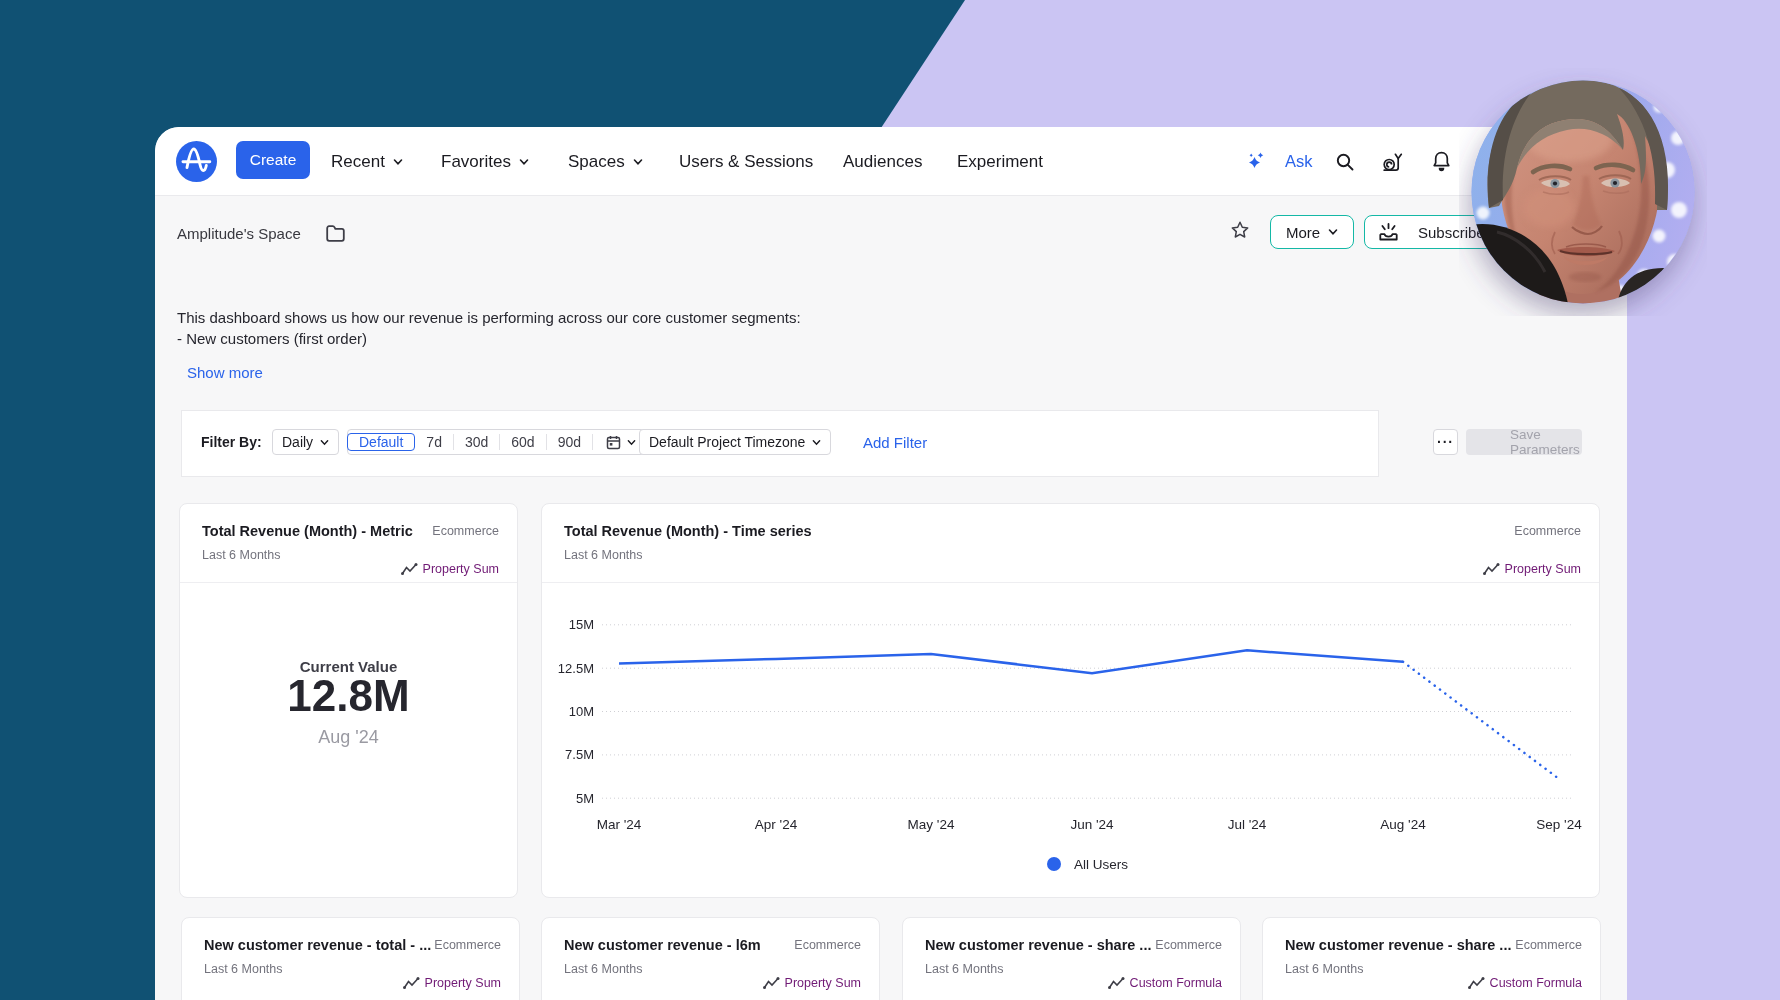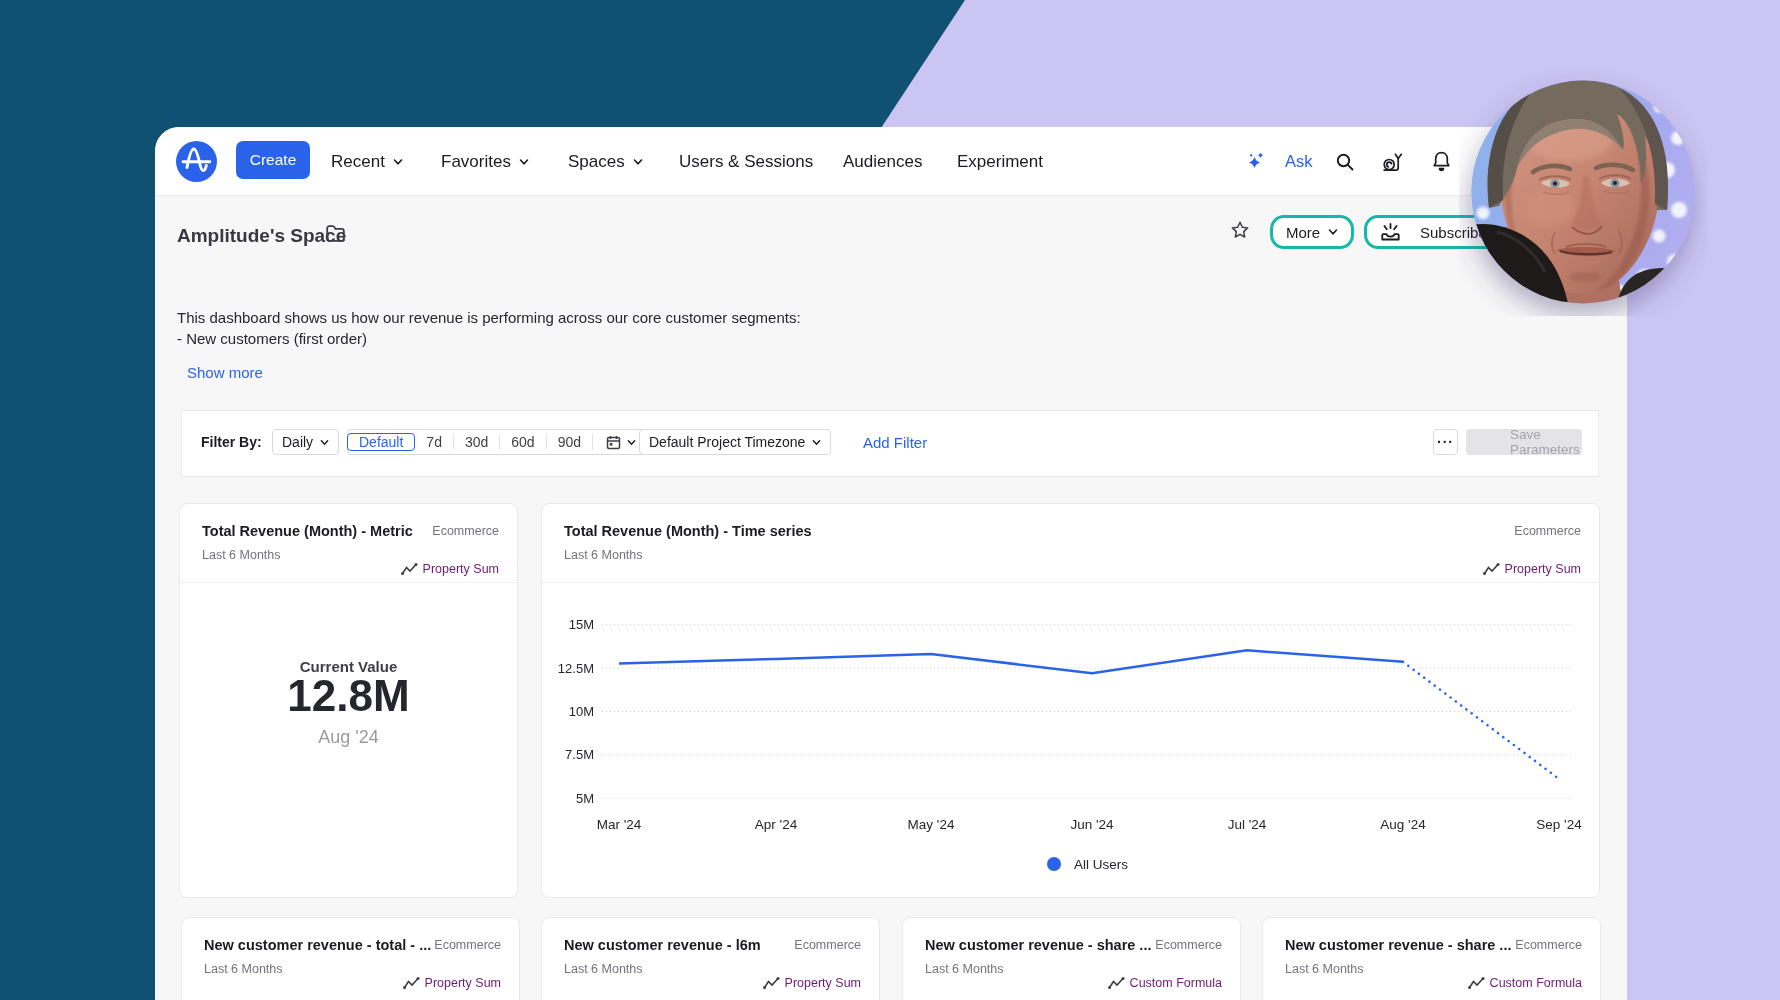--- a/index.html
+++ b/index.html
@@ -9,27 +9,27 @@
   background:#105173; clip-path:polygon(0 0, 965px 0, 309px 1000px, 0 1000px); }
 .page { position:absolute; left:155px; top:127px; width:1472px; height:873px;
   background:#F7F7F8; border-top-left-radius:24px; overflow:hidden; }
 .nav { position:absolute; left:0; top:0; width:1472px; height:69px; background:#fff;
   border-bottom:1px solid #EAEAED; border-top-left-radius:24px; }
 .navitem { position:absolute; top:0; height:69px; line-height:69px; font-size:17px; color:#1B1B21; white-space:nowrap; }
 .chev { display:inline-block; width:10px; height:10px; margin-left:8px; }
 .create { position:absolute; left:81px; top:14px; width:74px; height:38px; background:#2A63EA;
   border-radius:7px; color:#fff; font-size:15.5px; text-align:center; line-height:38px; }
 .icbtn { position:absolute; top:0; height:69px; display:flex; align-items:center; }
-.crumb { position:absolute; left:22px; top:98px; font-size:19px; color:#38383F;font-weight:bold; }
+.crumb { position:absolute; left:22px; top:98px; font-size:15px; color:#38383F; }
 .h1 { position:absolute; left:21px; top:130px; font-size:24.8px; font-weight:bold; color:#1B1B21; letter-spacing:0; white-space:nowrap; }
 .desc { position:absolute; left:22px; top:180px; font-size:15px; color:#26262E; line-height:21px; }
 .showmore { position:absolute; left:32px; top:237px; font-size:15px; color:#2A63EA; }
-.btn { position:absolute; background:#fff; border:3px solid #14b8a6; border-radius:14px;
+.btn { position:absolute; background:#fff; border:1px solid #14b8a6; border-radius:8px;
   font-size:15px; color:#1B1B21; display:flex; align-items:center; justify-content:center; }
-.fbar { position:absolute; left:26px; top:283px; width:1418px; height:67px; background:#fff;
+.fbar { position:absolute; left:26px; top:283px; width:1198px; height:67px; background:#fff;
   border:1px solid #E9E9EC; border-radius:0; }
 .fb-item { position:absolute; top:18px; height:26px; display:flex; align-items:center; font-size:14px; color:#1B1B21; }
 .dropdown { border:1px solid #D8D8DD; border-radius:4px; background:#fff; padding:0 9px; }
 .seg { display:flex; border:1px solid #D8D8DD; border-radius:4px; background:#fff; height:26px; }
 .seg > div { padding:0 11px; display:flex; align-items:center; border-right:1px solid #E2E2E6; color:#3E3E47; font-size:14px; }
 .seg > div:last-child { border-right:none; padding:0 13px; }
 .seg .sel { border:1.5px solid #2A63EA; border-radius:4px; color:#2A63EA; margin:-1px 0 -1px -1px; background:#fff; }
 .card { position:absolute; background:#fff; border:1px solid #E9E9EC; border-radius:8px; }
 .ctitle { position:absolute; left:22px; top:19px; font-size:14.5px; font-weight:bold; color:#1B1B21; white-space:nowrap; }
 .csub { position:absolute; left:22px; top:44px; font-size:12.5px; color:#73737D; }

